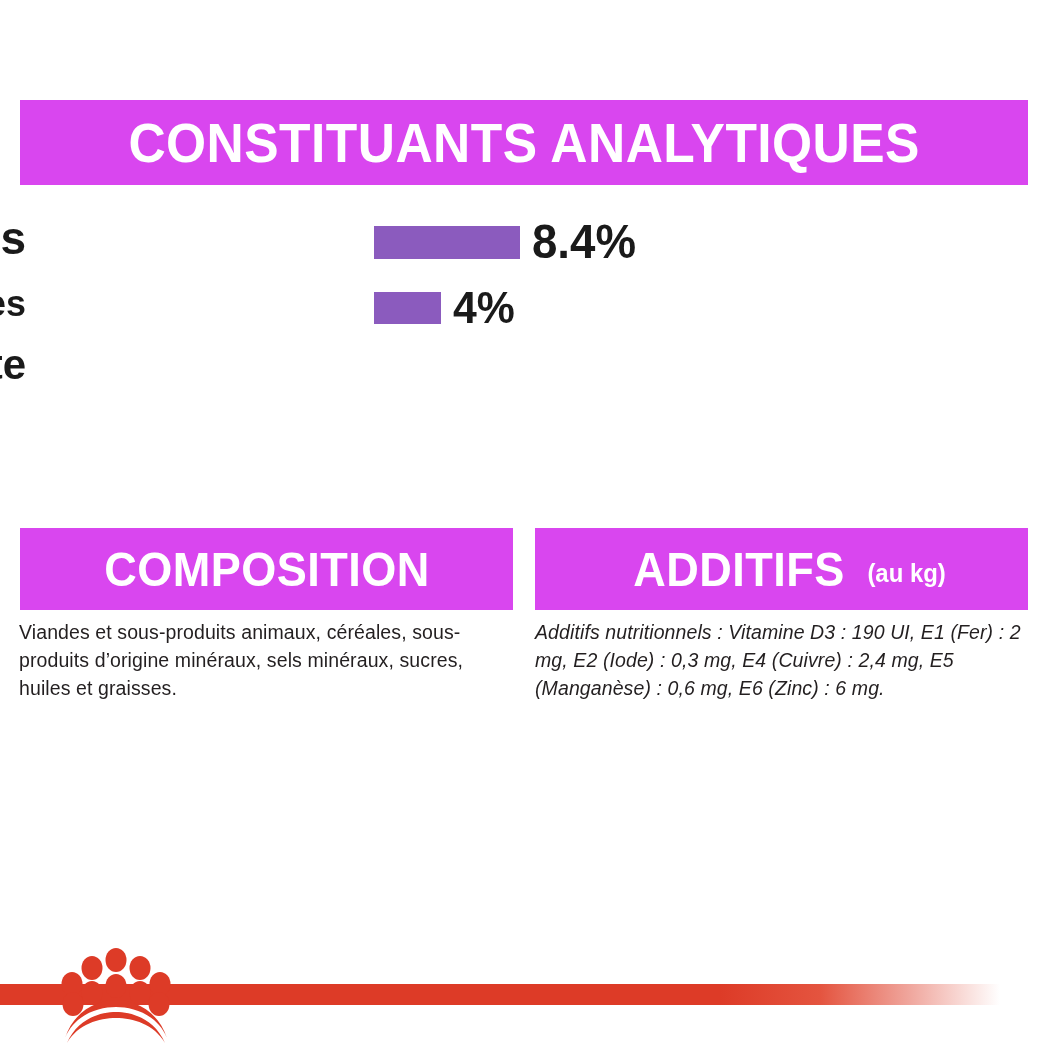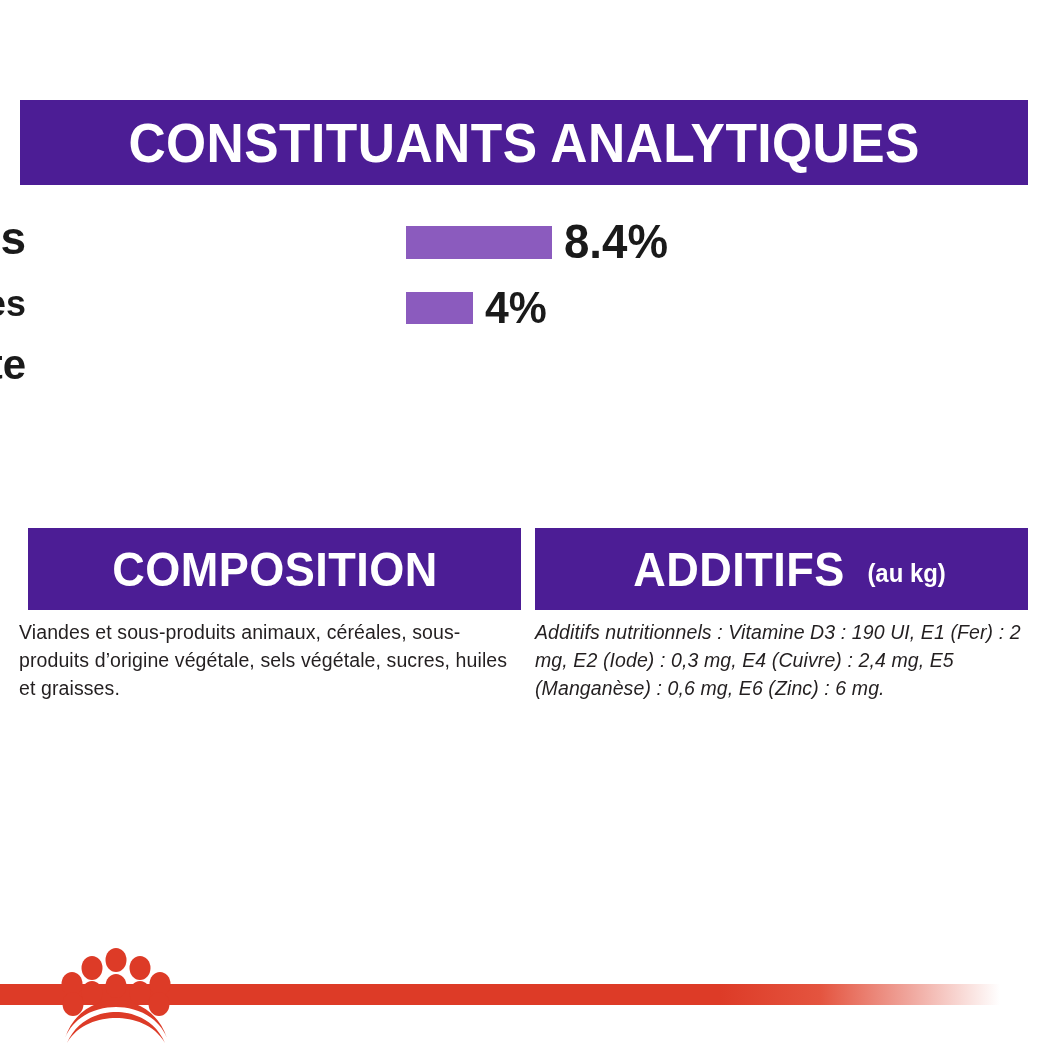--- a/index.html
+++ b/index.html
@@ -12,21 +12,21 @@
     height: 1049px;
     position: relative;
     overflow: hidden;
     font-family: "Liberation Sans", sans-serif;
     -webkit-font-smoothing: antialiased;
   }
 
   
   .banner {
     position: absolute;
-    background: #4c1d95;
+    background: #d946ef;
     display: flex;
     align-items: center;
     box-sizing: border-box;
   }
   .banner-text {
     color: #FFFFFF;
     font-family: "Liberation Sans Narrow", "Liberation Sans", sans-serif;
     font-weight: bold;
     letter-spacing: 0.5px;
     white-space: nowrap;
@@ -40,21 +40,21 @@
     width: 1008px;
     height: 85px;
     justify-content: center;
   }
   #analytic-banner .banner-text {
     font-size: 56px;
     line-height: 56px;
   }
 
   #composition-banner {
-    left: 28px;
+    left: 20px;
     top: 528px;
     width: 493px;
     height: 82px;
     justify-content: center;
   }
   #composition-banner .banner-text {
     font-size: 49px;
     line-height: 49px;
   }
 
@@ -101,21 +101,21 @@
     top: 0;
     width: 600px;
     text-align: right;
     color: #1A1A1A;
     font-family: "Liberation Sans Narrow", "Liberation Sans", sans-serif;
     font-weight: bold;
     white-space: nowrap;
   }
   .crow-barwrap {
     position: absolute;
-    left: 406px;
+    left: 374px;
     top: 0;
     height: 100%;
     display: flex;
     align-items: center;
   }
   .crow-bar {
     background: #8B5BBE;
     height: 33px;
   }
   .crow-value {
@@ -213,21 +213,21 @@
 
   <div class="crow" id="row-2">
     <div class="crow-label">Cellulose brute</div>
   </div>
 
 </div>
 
 <div class="banner" id="composition-banner">
   <span class="banner-text">COMPOSITION</span>
 </div>
-<div class="body-text" id="composition-text">Viandes et sous-produits animaux, céréales, sous-produits d’origine végétale, sels végétale, sucres, huiles et graisses.</div>
+<div class="body-text" id="composition-text">Viandes et sous-produits animaux, céréales, sous-produits d’origine minéraux, sels minéraux, sucres, huiles et graisses.</div>
 
 <div class="banner" id="additifs-banner">
   <span class="banner-text">ADDITIFS</span>
   <span class="banner-sub">(au kg)</span>
 </div>
 <div class="body-text" id="additifs-text">Additifs nutritionnels : Vitamine D3 : 190 UI, E1 (Fer) : 2 mg, E2 (Iode) : 0,3 mg, E4 (Cuivre) : 2,4 mg, E5 (Manganèse) : 0,6 mg, E6 (Zinc) : 6 mg.</div>
 
 <div id="red-rule"></div>
 
 <div id="crown-logo">

